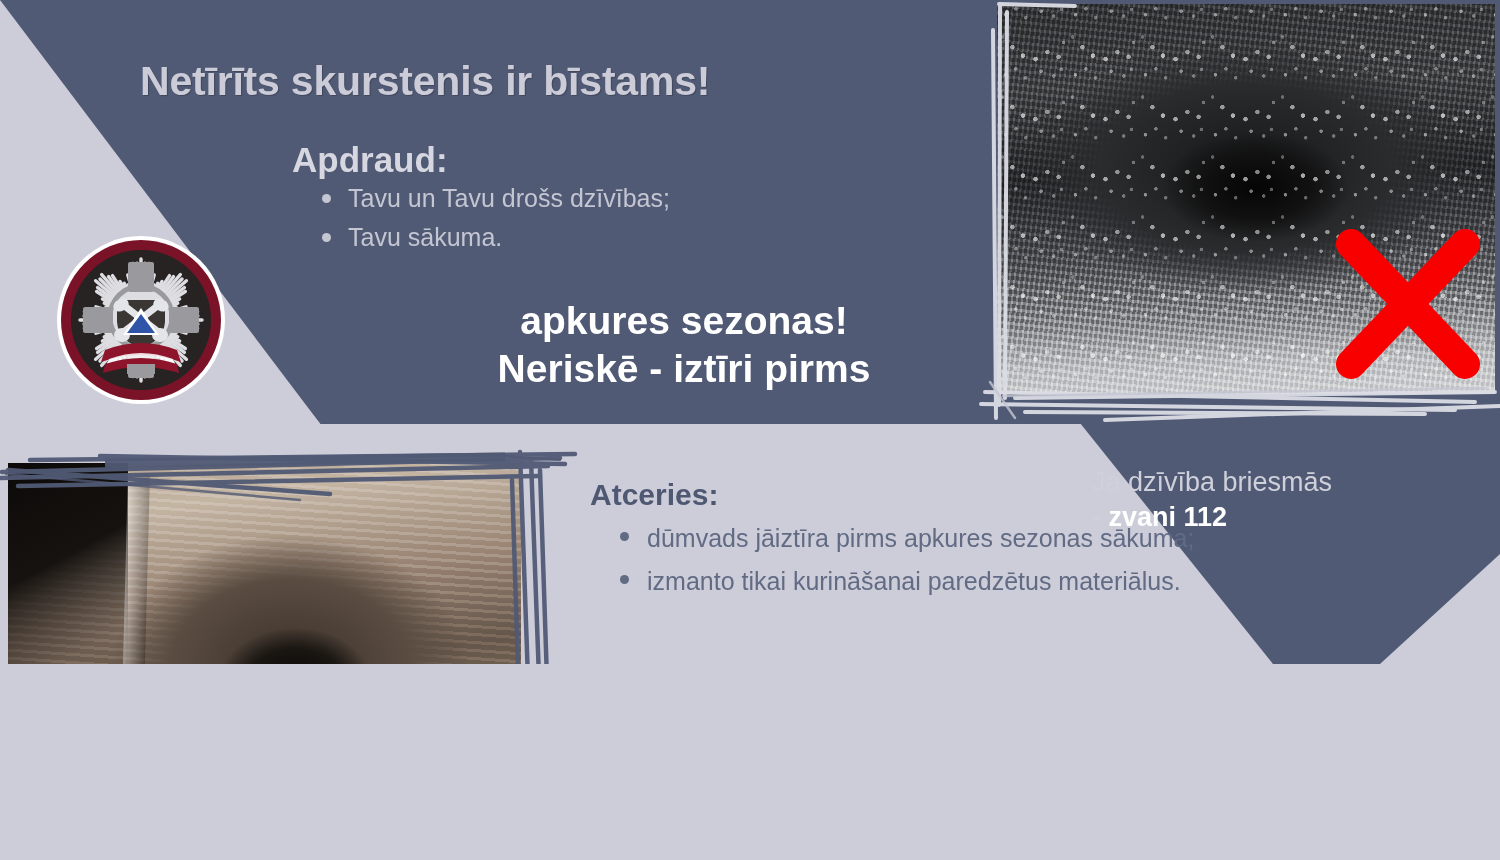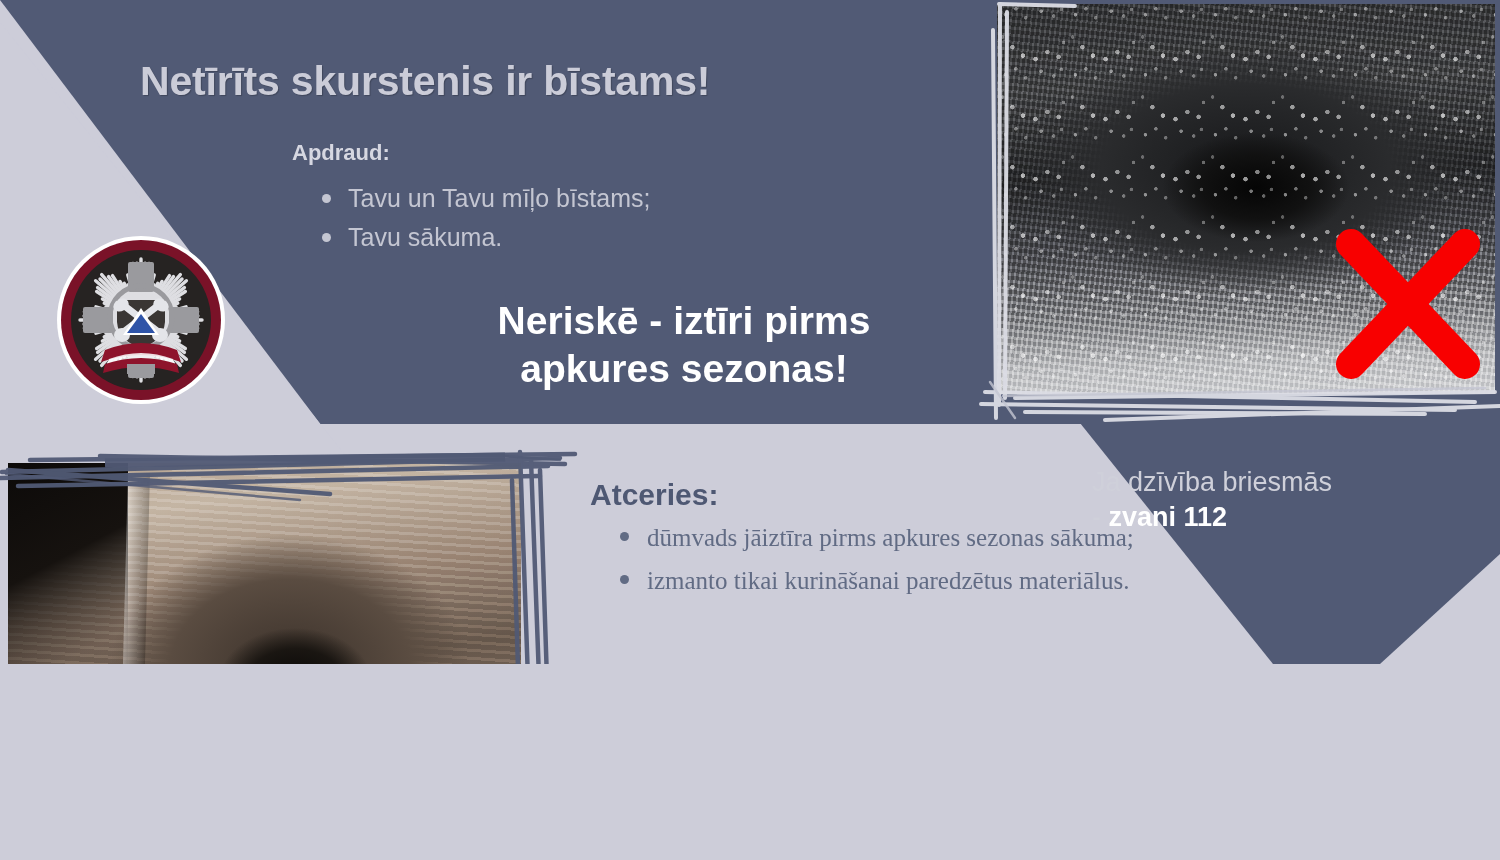--- a/index.html
+++ b/index.html
@@ -122,21 +122,21 @@
   
   .t{ position:absolute; }
   #title-main{
     left:140px; top:60px; width:790px;
     font-size:41px; font-weight:bold; color:#cbccd8;
     letter-spacing:-.2px; line-height:1.05;
     text-shadow:1px 1px 1px rgba(0,0,0,.22);
   }
   #lbl-apdraud{
     left:292px; top:140px;
-    font-size:22px; font-weight:bold; color:#d6d7e1;
+    font-size:35px; font-weight:bold; color:#d6d7e1;
   }
   #list-apdraud{
     left:318px; top:183px; width:560px;
     font-size:25px; color:#c4c6d2; line-height:1.25; list-style:none;
   }
   #list-apdraud li{ position:relative; padding-left:30px; margin-bottom:8px; }
   #list-apdraud li .bull{
     position:absolute; left:4px; top:11px;
     width:9px; height:9px; border-radius:50%; background:#c4c6d2;
   }
@@ -144,21 +144,21 @@
     left:406px; top:297px; width:556px;
     font-size:39px; font-weight:bold; color:#ffffff;
     line-height:1.22; text-align:center;
   }
   #lbl-atceries{
     left:590px; top:478px;
     font-size:30px; font-weight:bold; color:#4e5873;
   }
   #list-atceries{
     left:614px; top:520px; width:600px;
-    font-size:25px; color:#616b84; line-height:1.46; list-style:none;font-family:Liberation Serif, serif;
+    font-size:25px; color:#616b84; line-height:1.46; list-style:none;
   }
   #list-atceries li{ position:relative; padding-left:33px; margin-bottom:6px; }
   #list-atceries li .bull{
     position:absolute; left:6px; top:12px;
     width:9px; height:9px; border-radius:50%; background:#616b84;
   }
   #cta-bottom{
     left:560px; top:753px; width:830px;
     font-size:38px; font-weight:bold; color:#4e5873; letter-spacing:-.2px;
   }
@@ -375,31 +375,31 @@
     </g>
   </svg>
 
   <div class="t" id="title-main">Netīrīts skurstenis ir bīstams!</div>
 
   <div class="t" id="lbl-apdraud">Apdraud:</div>
 
   <ul class="t" id="list-apdraud">
     <li>
       <span class="bull"></span>
-      <span>Tavu un Tavu mīļo bīstams;</span>
+      <span>Tavu un Tavu drošs dzīvības;</span>
     </li>
     <li>
       <span class="bull"></span>
       <span>Tavu sākuma.</span>
     </li>
   </ul>
 
   <div class="t" id="cta-top">
+    <div>apkures sezonas!</div>
     <div>Neriskē - iztīri pirms</div>
-    <div>apkures sezonas!</div>
   </div>
 
   <div class="t" id="lbl-atceries">Atceries:</div>
 
   <ul class="t" id="list-atceries">
     <li>
       <span class="bull"></span>
       <span>dūmvads jāiztīra pirms apkures sezonas sākuma;</span>
     </li>
     <li>

